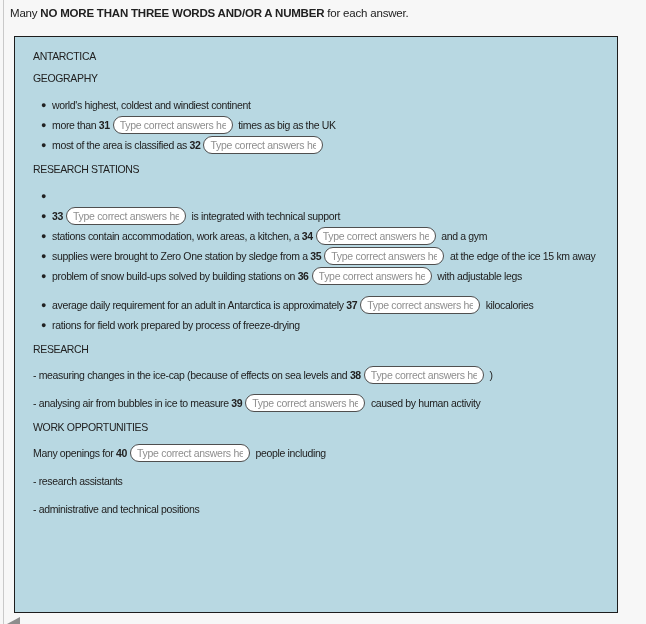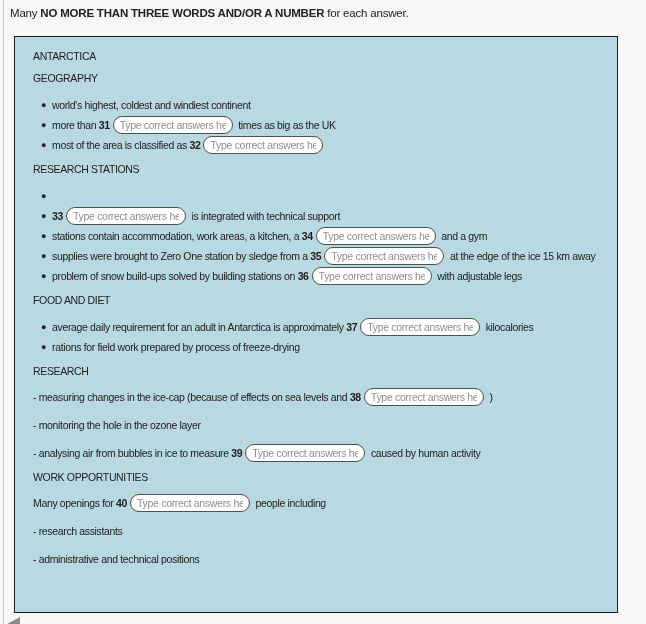--- a/index.html
+++ b/index.html
@@ -88,28 +88,26 @@
         <li><span class="bullet-dot">●</span><span class="seg">most of the area is classified as </span><strong class="qnum">32</strong><input class="answer-input" type="text" placeholder="Type correct answers here" style=""></li>
       </ul>
       <div class="sec-header">RESEARCH STATIONS</div>
       <ul class="blist">
         <li><span class="bullet-dot">●</span></li>
         <li><span class="bullet-dot">●</span><strong class="qnum">33</strong><input class="answer-input" type="text" placeholder="Type correct answers here" style=""><span class="seg"> is integrated with technical support</span></li>
         <li><span class="bullet-dot">●</span><span class="seg">stations contain accommodation, work areas, a kitchen, a </span><strong class="qnum">34</strong><input class="answer-input" type="text" placeholder="Type correct answers here" style=""><span class="seg"> and a gym</span></li>
         <li><span class="bullet-dot">●</span><span class="seg">supplies were brought to Zero One station by sledge from a </span><strong class="qnum">35</strong><input class="answer-input" type="text" placeholder="Type correct answers here" style=""><span class="seg"> at the edge of the ice 15 km away</span></li>
         <li><span class="bullet-dot">●</span><span class="seg">problem of snow build-ups solved by building stations on </span><strong class="qnum">36</strong><input class="answer-input" type="text" placeholder="Type correct answers here" style=""><span class="seg"> with adjustable legs</span></li>
       </ul>
-      <div class="sec-header">FOOD AND DIET</div>
       <ul class="blist">
         <li><span class="bullet-dot">●</span><span class="seg">average daily requirement for an adult in Antarctica is approximately </span><strong class="qnum">37</strong><input class="answer-input" type="text" placeholder="Type correct answers here" style=""><span class="seg"> kilocalories</span></li>
         <li><span class="bullet-dot">●</span><span class="seg">rations for field work prepared by process of freeze-drying</span></li>
       </ul>
       <div class="sec-header">RESEARCH</div>
       <div class="para"><span class="seg">- measuring changes in the ice-cap (because of effects on sea levels and </span><strong class="qnum">38</strong><input class="answer-input" type="text" placeholder="Type correct answers here" style=""><span class="seg"> )</span></div>
-      <div class="para"><span class="seg">- monitoring the hole in the ozone layer</span></div>
       <div class="para"><span class="seg">- analysing air from bubbles in ice to measure </span><strong class="qnum">39</strong><input class="answer-input" type="text" placeholder="Type correct answers here" style=""><span class="seg"> caused by human activity</span></div>
       <div class="sec-header">WORK OPPORTUNITIES</div>
       <div class="para"><span class="seg">Many openings for </span><strong class="qnum">40</strong><input class="answer-input" type="text" placeholder="Type correct answers here" style=""><span class="seg"> people including</span></div>
       <div class="para"><span class="seg">- research assistants</span></div>
       <div class="para"><span class="seg">- administrative and technical positions</span></div>
     </div>
 </div>
 
 <div class="corner-triangle"></div>
 

